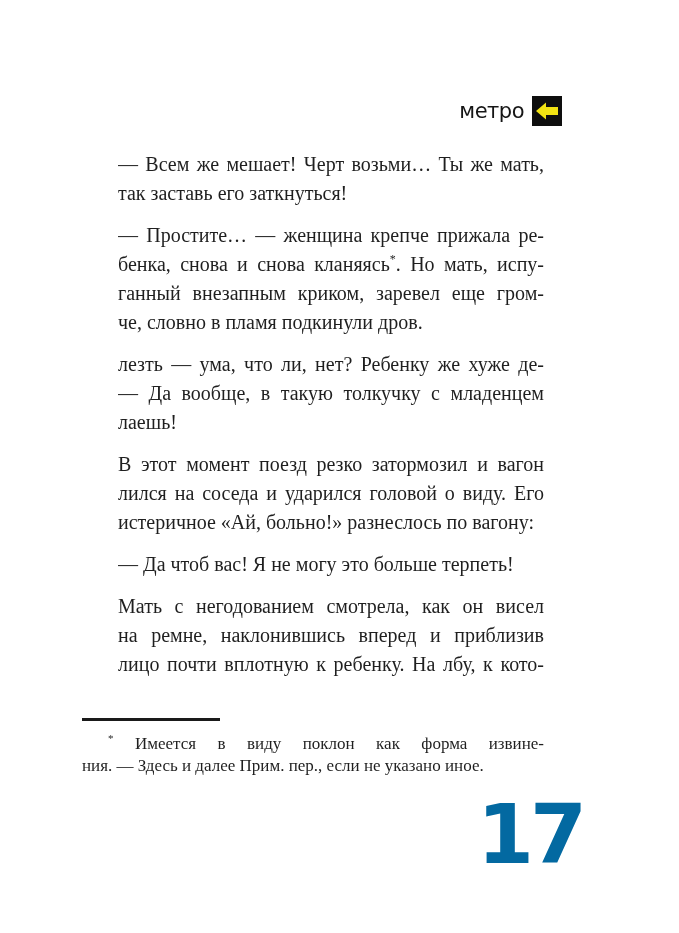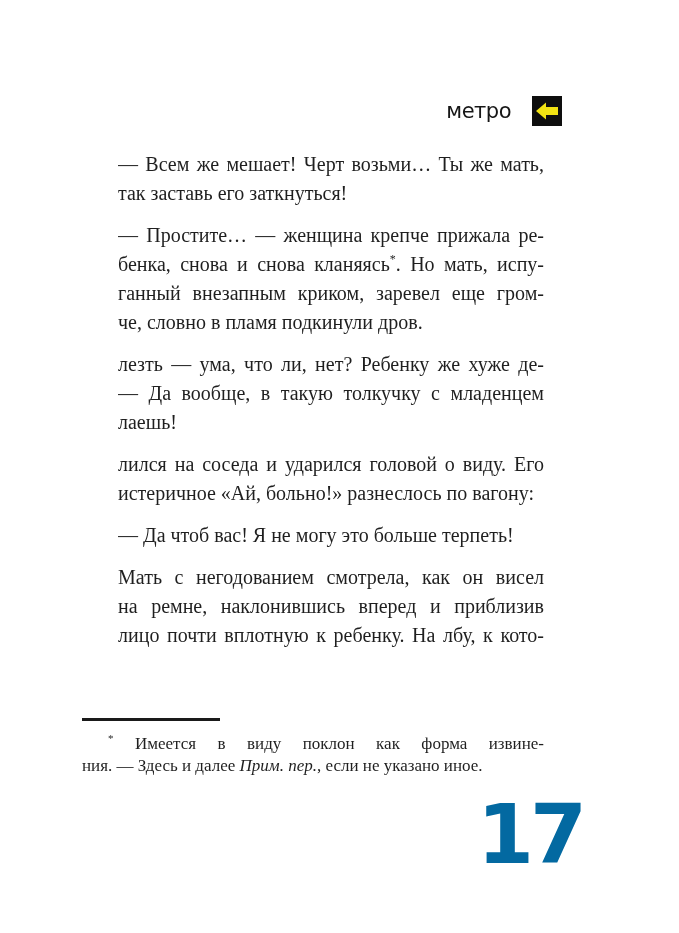--- a/index.html
+++ b/index.html
@@ -14,21 +14,21 @@
   }
 
   
   .brand {
     position: absolute;
     top: 96px;
     right: 117px;
     height: 30px;
     display: flex;
     align-items: center;
-    gap: 21px;
+    gap: 8px;
   }
   .brand-text {
     font-family: "DejaVu Sans", "Liberation Sans", sans-serif;
     font-size: 21px;
     letter-spacing: -0.5px;
     color: #161616;
     line-height: 30px;
   }
   .brand-logo { width: 30px; height: 30px; display: block; }
 
@@ -85,21 +85,21 @@
     text-align: justify;
     text-align-last: justify;
     box-sizing: border-box;
     padding-left: 26px;
   }
   .fn-marker {
     font-size: 11px;
     vertical-align: super;
     line-height: 0;
   }
-  .fn-italic { font-style: italic; }
+  .fn-italic { }
 
   
   .folio {
     position: absolute;
     top: 794px;
     right: 96px;
     font-family: "DejaVu Sans", "Liberation Sans", sans-serif;
     font-weight: bold;
     font-size: 82px;
     line-height: 1;
@@ -136,20 +136,21 @@
       <div class="tline last">че, словно в пламя подкинули дров.</div>
     </div>
 
     <div class="para">
       <div class="tline jl">лезть — ума, что ли, нет? Ребенку же хуже де-</div>
       <div class="tline jl">— Да вообще, в такую толкучку с младенцем</div>
       <div class="tline last">лаешь!</div>
     </div>
 
     <div class="para">
+      <div class="tline jl">В этот момент поезд резко затормозил и вагон</div>
       <div class="tline jl">лился на соседа и ударился головой о виду. Его</div>
       <div class="tline last">истеричное «Ай, больно!» разнеслось по вагону:</div>
     </div>
 
     <div class="para">
       <div class="tline last">— Да чтоб вас! Я не могу это больше терпеть!</div>
     </div>
 
     <div class="para">
       <div class="tline jl">Мать с негодованием смотрела, как он висел</div>

